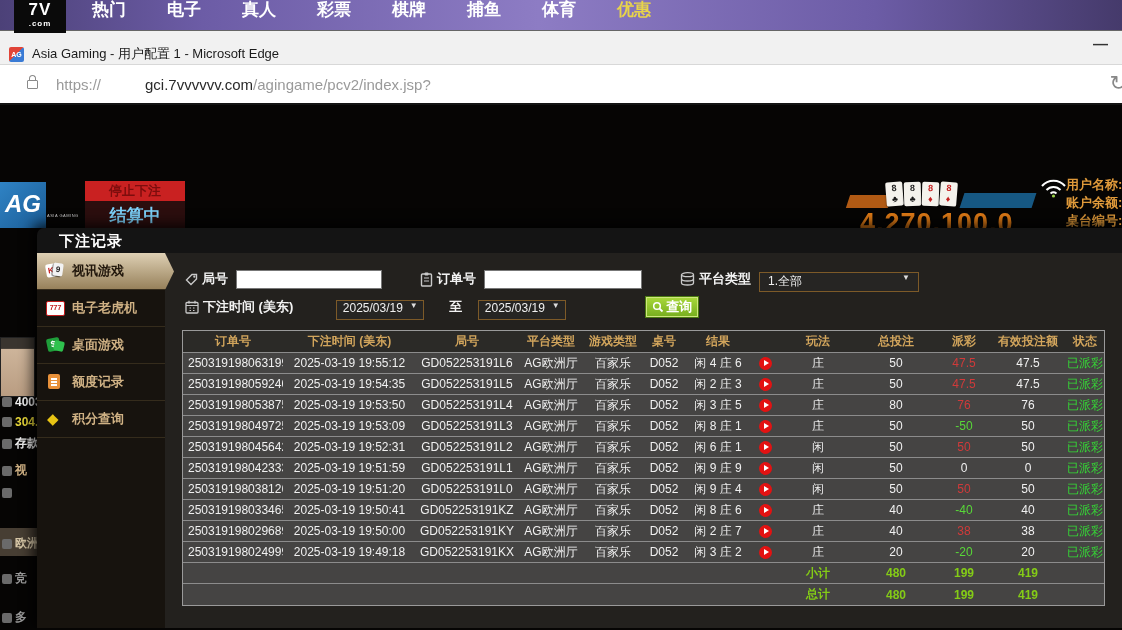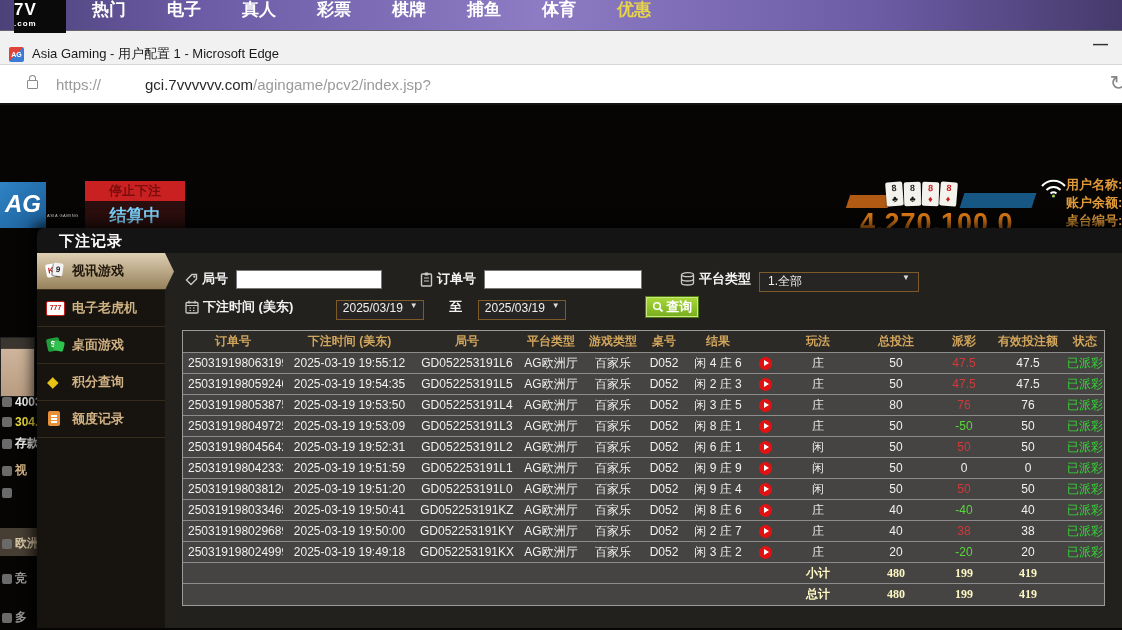--- a/index.html
+++ b/index.html
@@ -6,21 +6,21 @@
   body { font-family:"Liberation Sans","DejaVu Sans",sans-serif; background:#000; }
   .screen { position:relative; width:1122px; height:630px; overflow:hidden; background:#050505; }
 
   
   .topnav { position:absolute; left:0; top:0; width:1122px; height:30px;
     background:linear-gradient(90deg,#4c4178 0%,#6c5ca6 18%,#8d7cc4 48%,#6c5ca6 78%,#453a6b 100%); }
   .topnav-items { position:absolute; left:92px; top:-2px; display:flex; gap:41px; }
   .topnav-items span { color:#fff; font-size:17px; font-weight:bold; cursor:pointer; }
   .topnav-items span.hl { color:#e8d44a; }
   .logo { position:absolute; left:14px; top:0; width:52px; height:33px; background:#0a0a0a;
-    color:#fff; z-index:5; }
+    color:#fff; text-align:center; z-index:5; }
   .logo .l1 { font-size:17px; font-weight:900; letter-spacing:1px; line-height:20px; }
   .logo .l2 { font-size:8px; font-weight:bold; line-height:7px; letter-spacing:1px; }
 
   
   .titlebar { position:absolute; left:0; top:30px; width:1122px; height:47px; background:#f1f1f1;
     border-top:1px solid #666; display:flex; align-items:center; }
   .favicon { width:15px; height:15px; margin-left:9px; border-radius:2px;
     background:linear-gradient(135deg,#e04438 50%,#3a7bd5 50%); color:#fff; font-size:7px;
     font-weight:bold; text-align:center; line-height:15px; }
   .titlebar .title { margin-left:8px; font-size:13px; color:#1a1a1a; }
@@ -113,21 +113,21 @@
   
   .btable { position:absolute; left:17px; top:77px; width:923px; border:1px solid #9a9a9a; }
   .trow { display:grid; grid-template-columns:100px 133px 102px 66px 58px 44px 64px 30px 76px 80px 56px 72px 42px;
     height:21px; align-items:center; background:#454443; border-bottom:1px solid #8c8c8c;
     font-size:12px; color:#f0f0f0; }
   .trow:last-child { border-bottom:none; }
   .thead { height:22px; background:#2b2a27; color:#d2a55c; font-weight:bold; }
   .tc { text-align:center; white-space:nowrap; overflow:hidden; }
   .tc.left { text-align:left; padding-left:5px; }
   .red { color:#d03a3a; } .grn { color:#58d838; } .status { color:#35d835; }
-  .ylw { color:#fef9c3; font-weight:bold;font-family:Liberation Serif, serif; }
+  .ylw { color:#84cc16; font-weight:bold; }
   .playbtn { width:13px; height:13px; border-radius:50%; background:#e31212; margin:0 auto;
     position:relative; cursor:pointer; }
   .playbtn::before { content:""; position:absolute; left:5px; top:3.5px; border-left:5px solid #fff;
     border-top:3px solid transparent; border-bottom:3px solid transparent; }
 </style>
 </head>
 <body>
 
 <div class="screen">
 
@@ -237,26 +237,26 @@
           </div>
           <div class="mitem">
             <span class="sico ico-slot"></span>
             <span>电子老虎机</span>
           </div>
           <div class="mitem">
             <span class="sico ico-dice"></span>
             <span>桌面游戏</span>
           </div>
           <div class="mitem">
+            <span class="sico ico-doc"></span>
+            <span>额度记录</span>
+          </div>
+          <div class="mitem">
             <span class="sico ico-gem"></span>
             <span>积分查询</span>
-          </div>
-          <div class="mitem">
-            <span class="sico ico-doc"></span>
-            <span>额度记录</span>
           </div>
         </div>
       <div class="mcontent">
 
         <div class="frow1">
           <span class="ficon">
               <svg width="13" height="13" viewBox="0 0 13 13">
                 <path d="M1.5 7 L7 1.5 H11.5 V6 L6 11.5 Z" stroke="#c9c9c9" fill="none" stroke-width="1.4"></path>
                 <circle cx="9.3" cy="3.7" r="1.1" fill="#c9c9c9"></circle>
               </svg>

